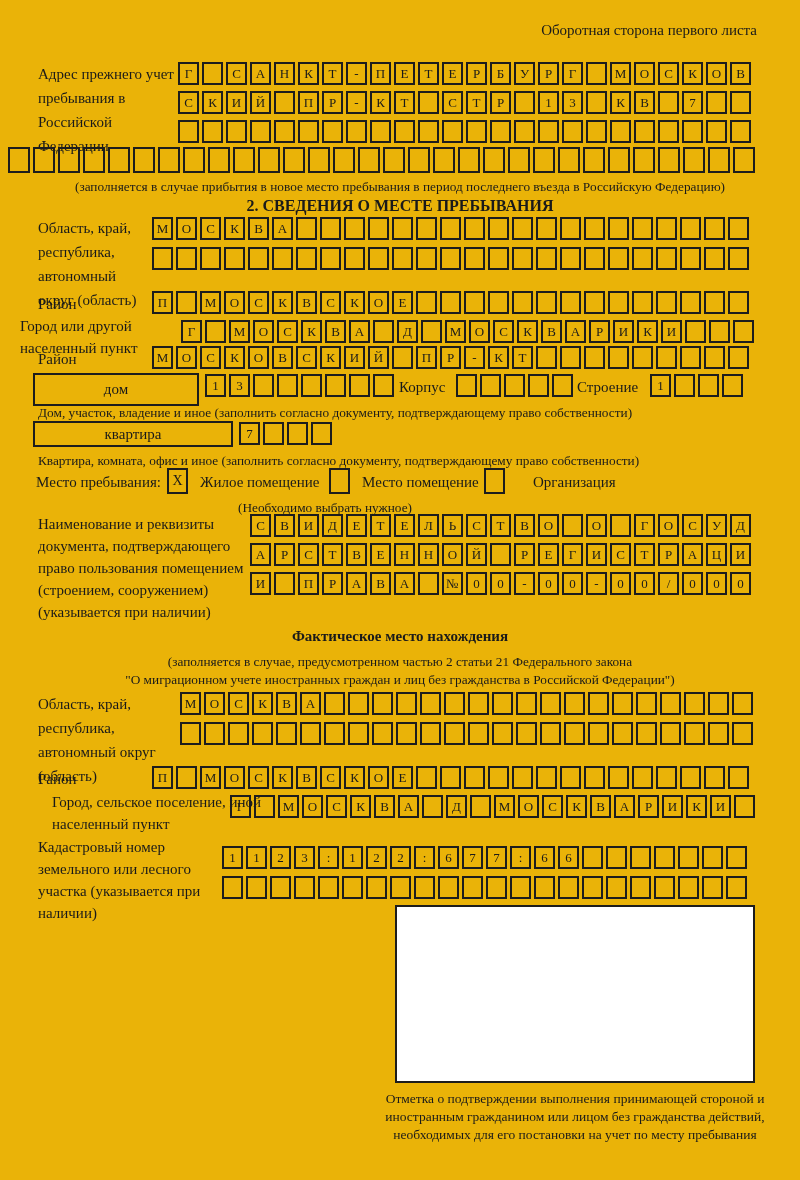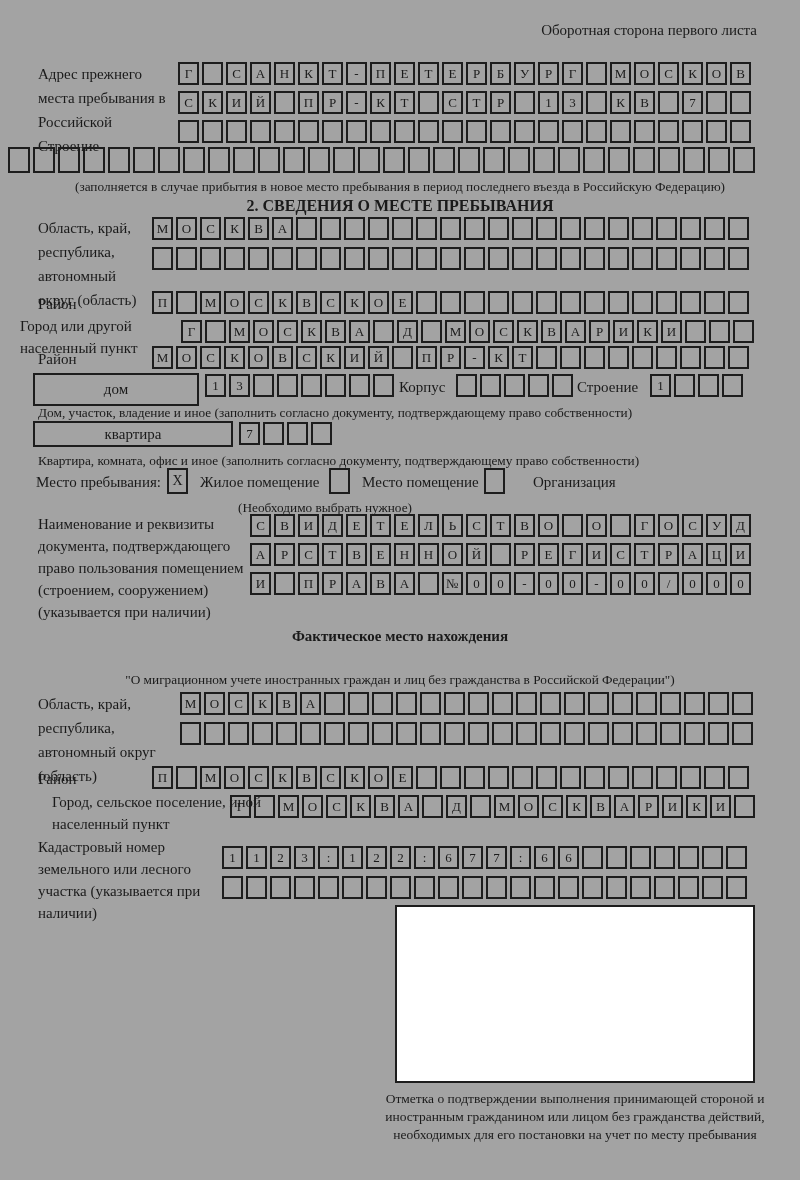--- a/index.html
+++ b/index.html
@@ -1,18 +1,18 @@
 <!DOCTYPE html>
 <html><head>
 <meta charset="utf-8">
 <style>
   *{box-sizing:border-box}
   html,body{margin:0;padding:0;background:#ffffff}
   body{font-family:"Liberation Serif",serif;color:#1a1a1a}
-  .page{position:relative;width:800px;height:1180px;background:#a3a3a3;overflow:hidden}
+  .page{position:relative;width:800px;height:1180px;background:#eab308;overflow:hidden}
   .abs{position:absolute}
   .lbl{font-size:15px;line-height:24px}
   .lbl2{font-size:15px;line-height:22px}
   .note{font-size:13.3px;line-height:17px}
   .center{left:0;width:800px;text-align:center}
   .hdr{font-size:15px}
   .title{font-weight:bold;font-size:16px}
   .title2{font-weight:bold;font-size:15px}
   .cells{display:flex;gap:3px}
   .cell{flex:0 0 21px;width:21px;height:23px;border:2px solid #1d1d1d;
@@ -24,21 +24,21 @@
   .stampbox{border:2.5px solid #1d1d1d;background:#fff}
   .cap{font-size:13.5px;line-height:18px;text-align:center}
 </style>
 </head>
 <body>
 
 <div class="page">
 
   <div class="abs hdr" style="top:22px;left:0;width:757px;text-align:right">Оборотная сторона первого листа</div>
 
-  <div class="abs lbl" style="left:38px;top:62px;width:138px">Адрес прежнего места пребывания в Российской Строение</div>
+  <div class="abs lbl" style="left:38px;top:62px;width:138px">Адрес прежнего учет пребывания в Российской Федерации</div>
   <div class="abs cells" style="left:178px;top:62px">
       <div class="cell">Г</div>
       <div class="cell"></div>
       <div class="cell">С</div>
       <div class="cell">А</div>
       <div class="cell">Н</div>
       <div class="cell">К</div>
       <div class="cell">Т</div>
       <div class="cell">-</div>
       <div class="cell">П</div>
@@ -409,20 +409,21 @@
       <div class="cell">-</div>
       <div class="cell">0</div>
       <div class="cell">0</div>
       <div class="cell">/</div>
       <div class="cell">0</div>
       <div class="cell">0</div>
       <div class="cell">0</div>
     </div>
 
   <div class="abs title2 center" style="top:628px">Фактическое место нахождения</div>
+  <div class="abs note center" style="top:653px">(заполняется в случае, предусмотренном частью 2 статьи 21 Федерального закона</div>
   <div class="abs note center" style="top:671px">"О миграционном учете иностранных граждан и лиц без гражданства в Российской Федерации")</div>
 
   <div class="abs lbl" style="left:38px;top:692px;width:135px">Область, край, республика, автономный округ (область)</div>
   <div class="abs cells" style="left:180px;top:692px">
       <div class="cell">М</div>
       <div class="cell">О</div>
       <div class="cell">С</div>
       <div class="cell">К</div>
       <div class="cell">В</div>
       <div class="cell">А</div>

